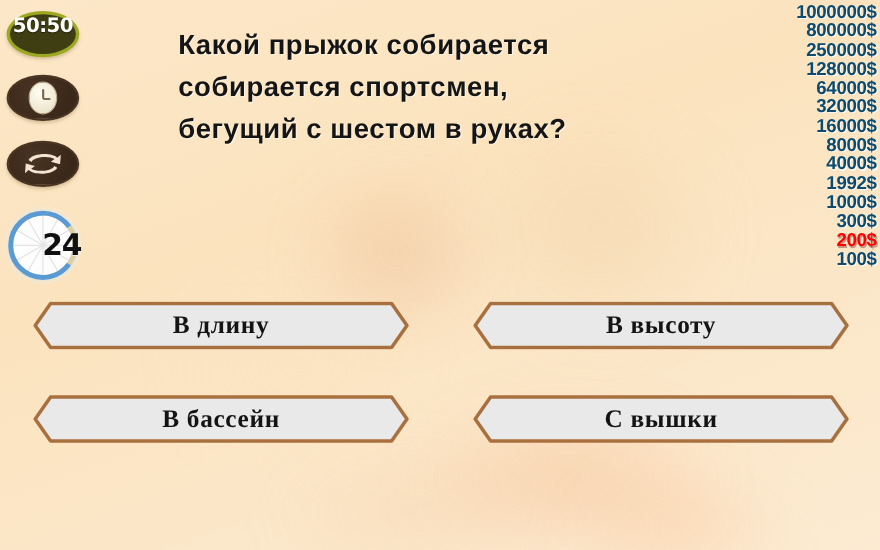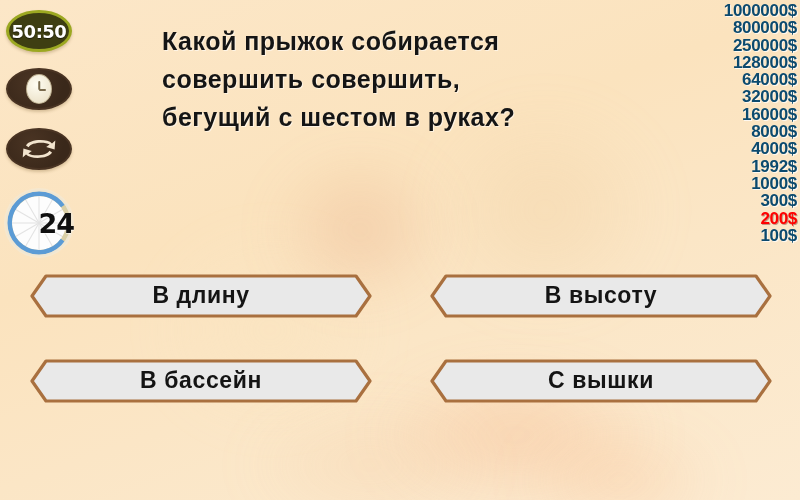--- a/index.html
+++ b/index.html
@@ -37,21 +37,21 @@
 
   
   .lifelines{ position:absolute; left:0; top:0; width:90px; }
 
   .ll{ position:absolute; left:6px; cursor:pointer; }
 
   .ll-5050{
     top:10px; width:66px; height:42px; border-radius:50%;
     background:#3E3E12;
     border:3px solid #9CA821;
-    display:flex; align-items:center; justify-content:center;
+    display:flex; justify-content:center;
     box-shadow:0 2px 3px rgba(120,90,40,.28);
   }
   .ll-5050 span{
     color:#FFFFFF; font-size:18px; font-weight:bold;
     letter-spacing:-.5px;
     font-family:"DejaVu Sans", sans-serif;
     text-shadow:0 1px 1px rgba(0,0,0,.55);
   }
 
   .ll-oval{
@@ -123,21 +123,21 @@
   .answers{ position:absolute; left:0; top:0; width:800px; height:500px; }
   .ans{
     position:absolute;
     width:342px; height:44px;
     cursor:pointer;
   }
   .ans .ans-svg{ position:absolute; left:0; top:0; }
   .ans .ans-label{
     position:absolute; inset:0;
     display:flex; align-items:center; justify-content:center;
-    font-family:Liberation Sans, sans-serif;
+    font-family:Liberation Serif, serif;
     font-size:23px; font-weight:bold;
     color:#141414;
     letter-spacing:.6px;
     padding-bottom:1px;
   }
   .a0{ left:30px;  top:274px; }
   .a1{ left:430px; top:274px; }
   .a2{ left:30px;  top:359px; }
   .a3{ left:430px; top:359px; }
 </style>
@@ -194,21 +194,21 @@
         <circle cx="35" cy="35" r="29.5" fill="none" stroke="#5B9BD5" stroke-width="5" stroke-dasharray="148.4 185.4" stroke-dashoffset="0" transform="rotate(36 35 35)"></circle>
         <circle cx="35" cy="35" r="32.5" fill="none" stroke="#EFE6D2" stroke-width="2"></circle>
       </svg>
       <div class="timer-num">24</div>
     </div>
 
   </div>
 
   <div class="question">
     <span class="ln">Какой прыжок собирается</span>
-    <span class="ln">совершить совершить,</span>
+    <span class="ln">собирается спортсмен,</span>
     <span class="ln">бегущий с шестом в руках?</span>
   </div>
 
   <div class="ladder" id="ladder">
       <div class="prize">1000000$</div>
       <div class="prize">800000$</div>
       <div class="prize">250000$</div>
       <div class="prize">128000$</div>
       <div class="prize">64000$</div>
       <div class="prize">32000$</div>

